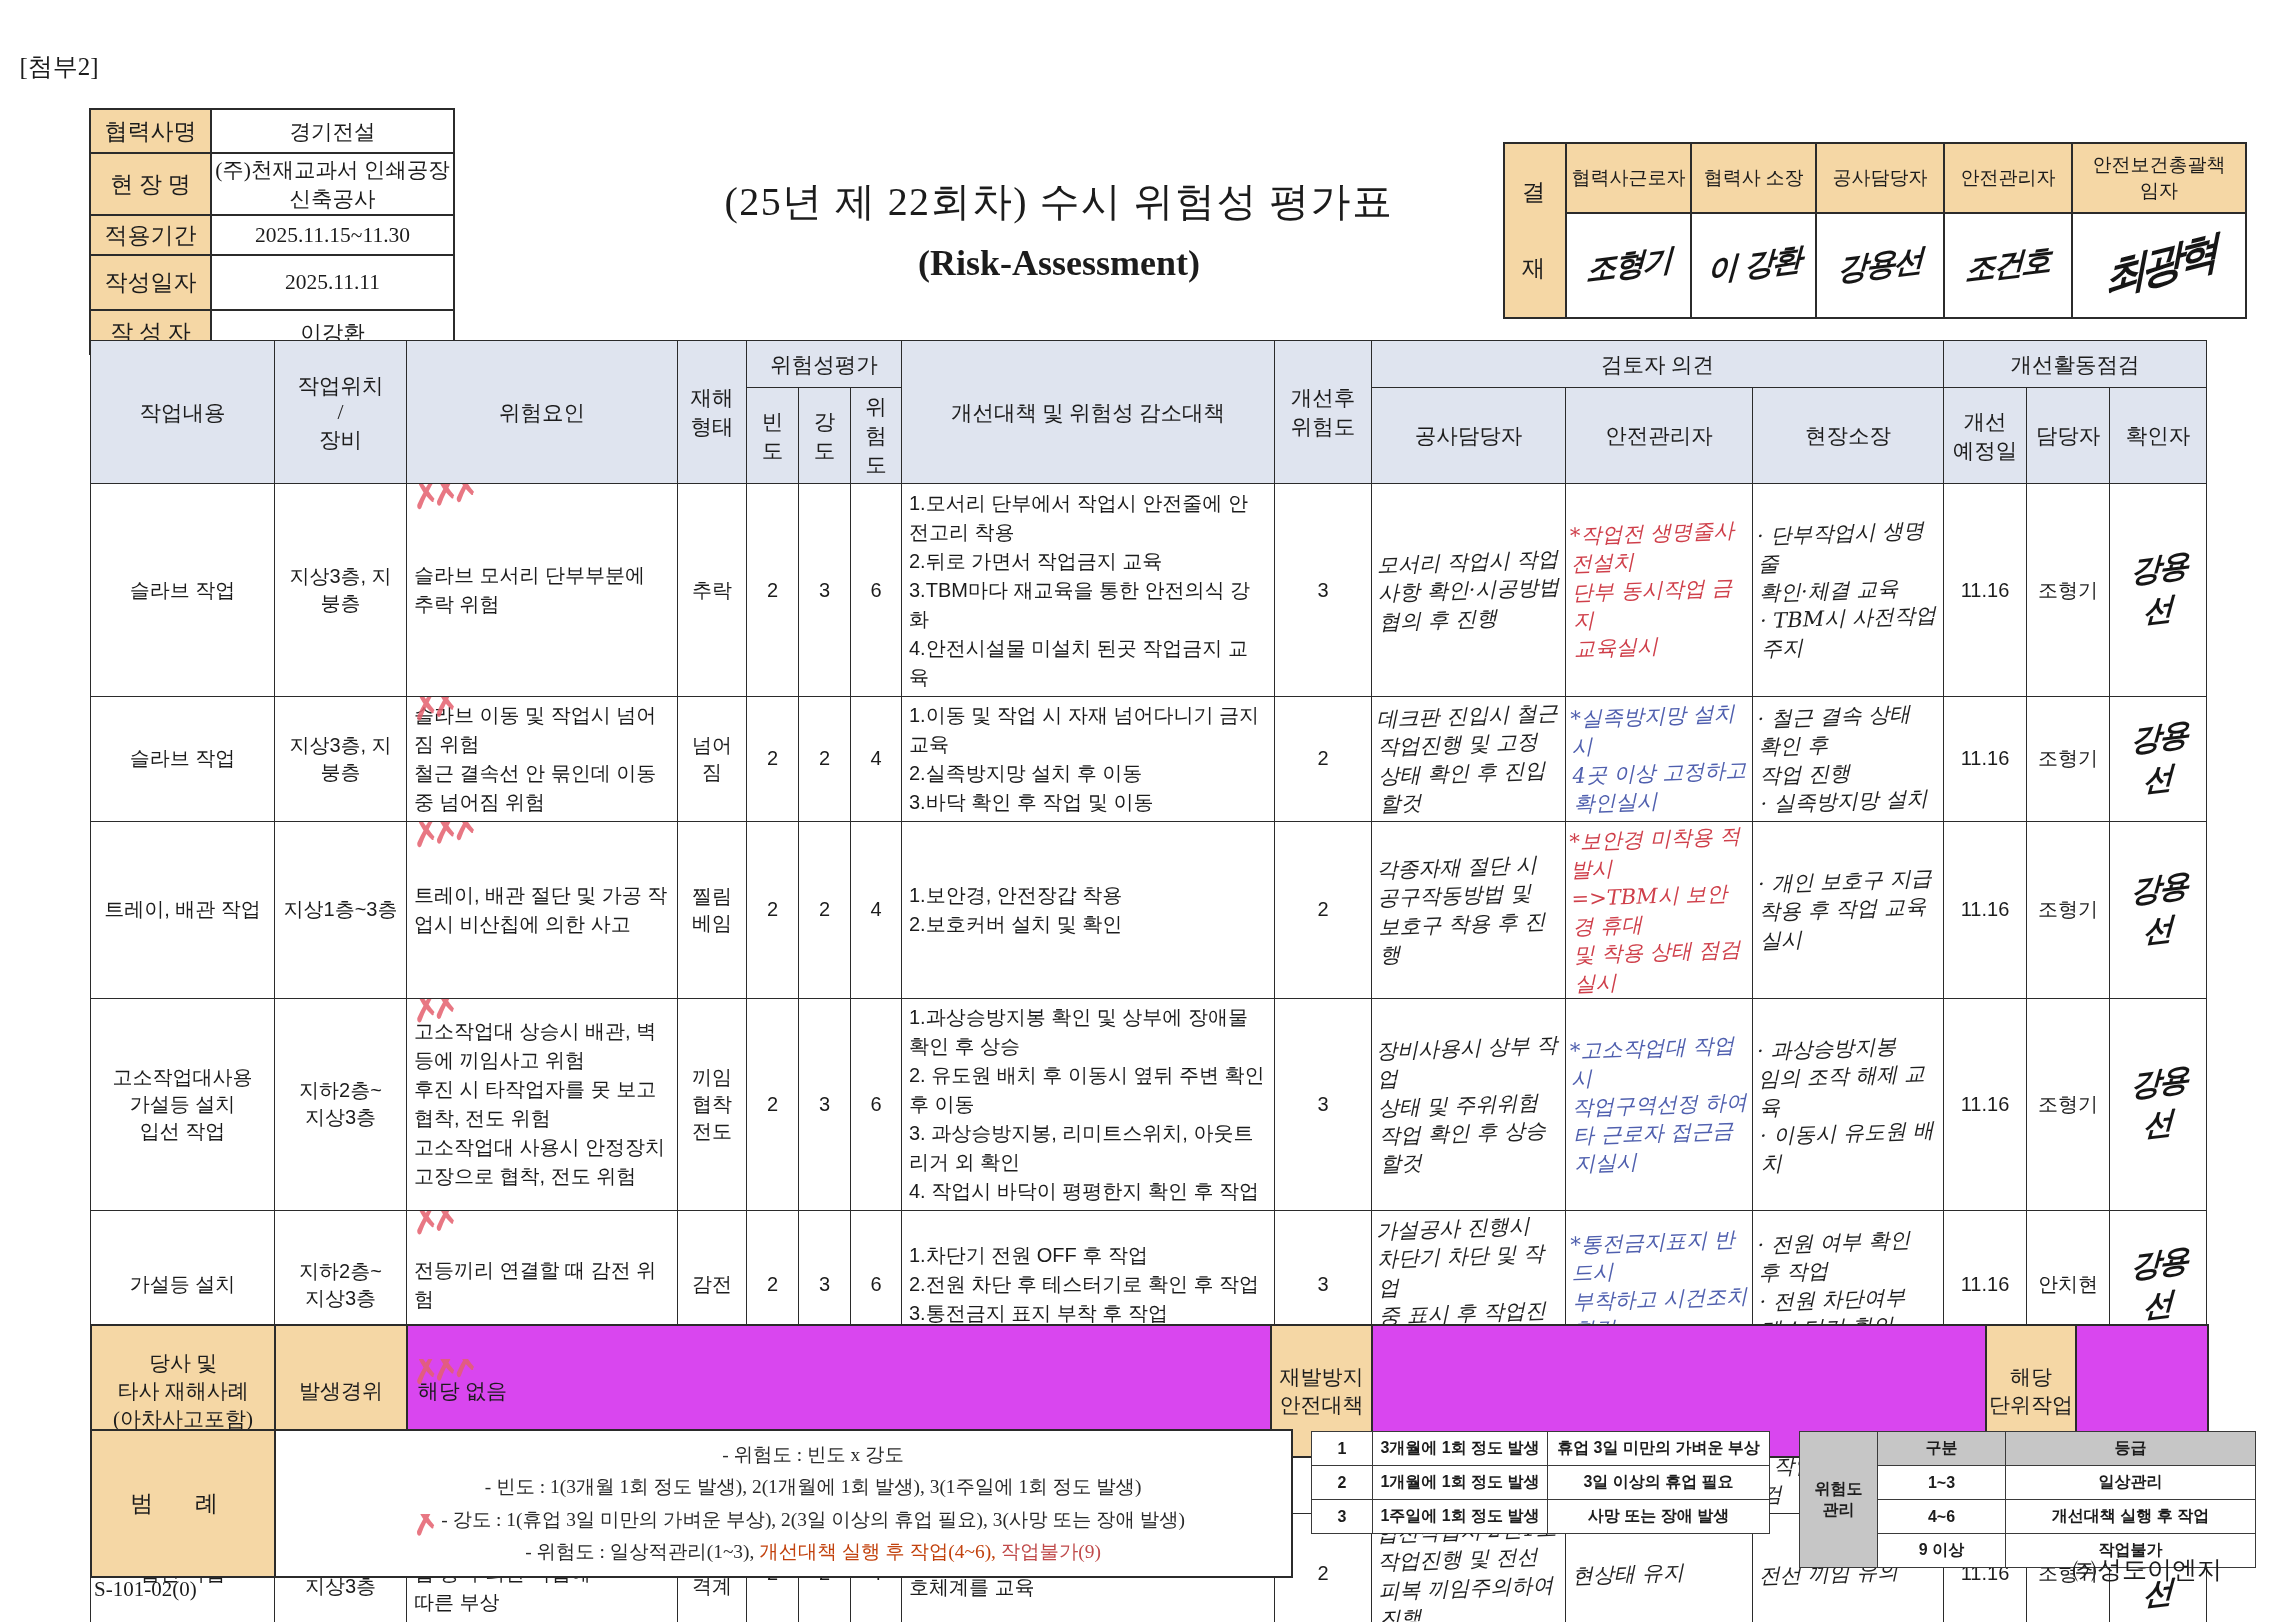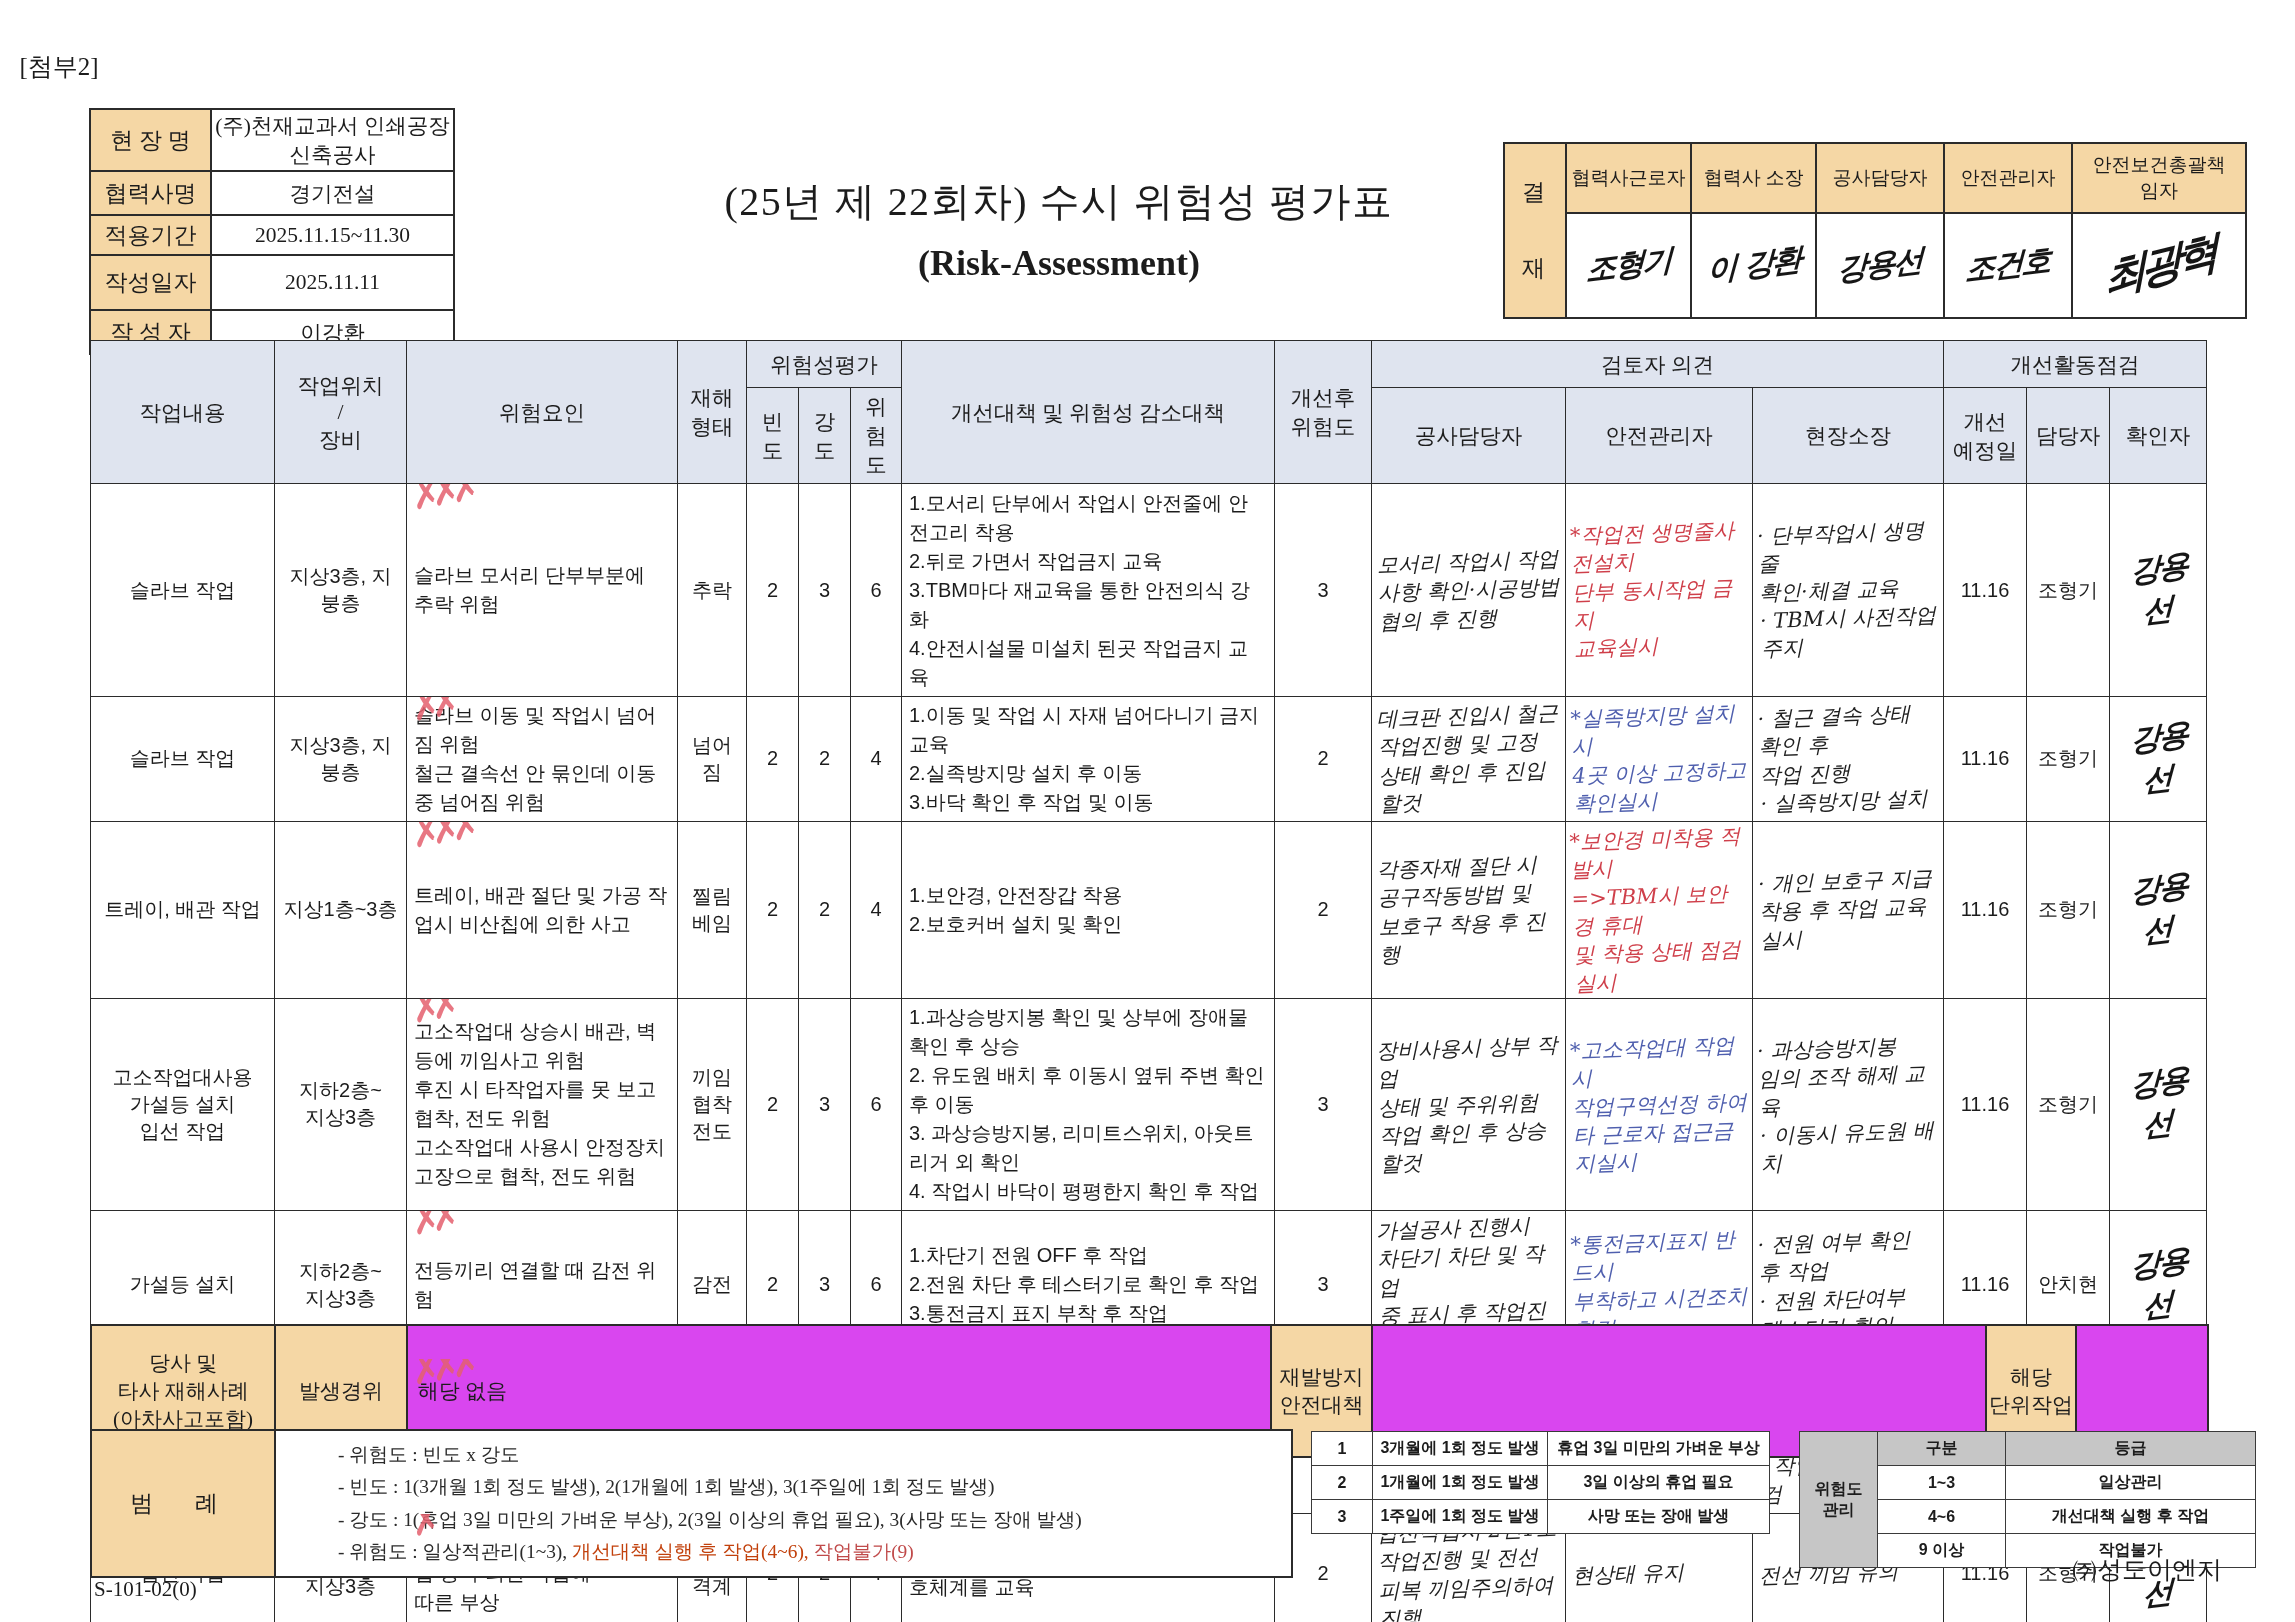--- a/index.html
+++ b/index.html
@@ -60,21 +60,21 @@
   .accident{left:90px;top:1324px;}
   .accident td{border:2.1px solid #2b2b2b;font-size:21px;text-align:center;vertical-align:middle;
                font-family:"Liberation Serif","DejaVu Serif",serif;white-space:pre-line;}
   .accident td.white{background:#d946ef;text-align:left;padding-left:9.7px;}
 
   
   .legendbox{left:90px;top:1429px;}
   .legendbox td{border:2.1px solid #2b2b2b;vertical-align:middle;}
   .legend-label{background:#f5d7a5;text-align:center;font-size:23px;letter-spacing:18px;
                 font-family:"Liberation Serif",serif;}
-  .legend-content{background:#fff;padding:7px 2.8px 7px 62px;}
+  .legend-content{background:#fff;padding:7px 2.8px 7px 62px;text-align:center;}
   .legend-line{font-size:19.4px;line-height:1.65;font-family:"Liberation Serif","DejaVu Serif",serif;color:#2a2a2a;}
   .lg-blue{color:#c2410c;}
   .lg-red{color:#c04a4a;}
 
   
   .smalltbl td{border:1.4px solid #3a3a3a;font-size:16px;font-weight:bold;text-align:center;
                vertical-align:middle;height:31px;background:#fff;white-space:pre-line;}
   .smalltbl .gray{background:#c6c6c6;}
   .s1{left:1311px;top:1431px;}
   .s2{left:1799px;top:1431px;}
@@ -89,28 +89,28 @@
 <div class="page">
 
   <div class="abs attachment">[첨부2]</div>
 
   <table class="abs info">
     <colgroup>
         <col style="width:121px">
         <col style="width:243px">
       </colgroup>
     <tbody>
-        <tr style="height:56px">
+        <tr style="height:44px">
+      <td class="tan">협력사명</td>
+      <td class="val">경기전설</td>
+    </tr>
+    <tr style="height:56px">
       <td class="tan">현 장 명</td>
       <td class="val pre">(주)천재교과서 인쇄공장
 신축공사</td>
-    </tr>
-    <tr style="height:44px">
-      <td class="tan">협력사명</td>
-      <td class="val">경기전설</td>
     </tr>
     <tr style="height:40px">
       <td class="tan">적용기간</td>
       <td class="val">2025.11.15~11.30</td>
     </tr>
     <tr style="height:55px">
       <td class="tan">작성일자</td>
       <td class="val">2025.11.11</td>
     </tr>
     <tr style="height:44px">

